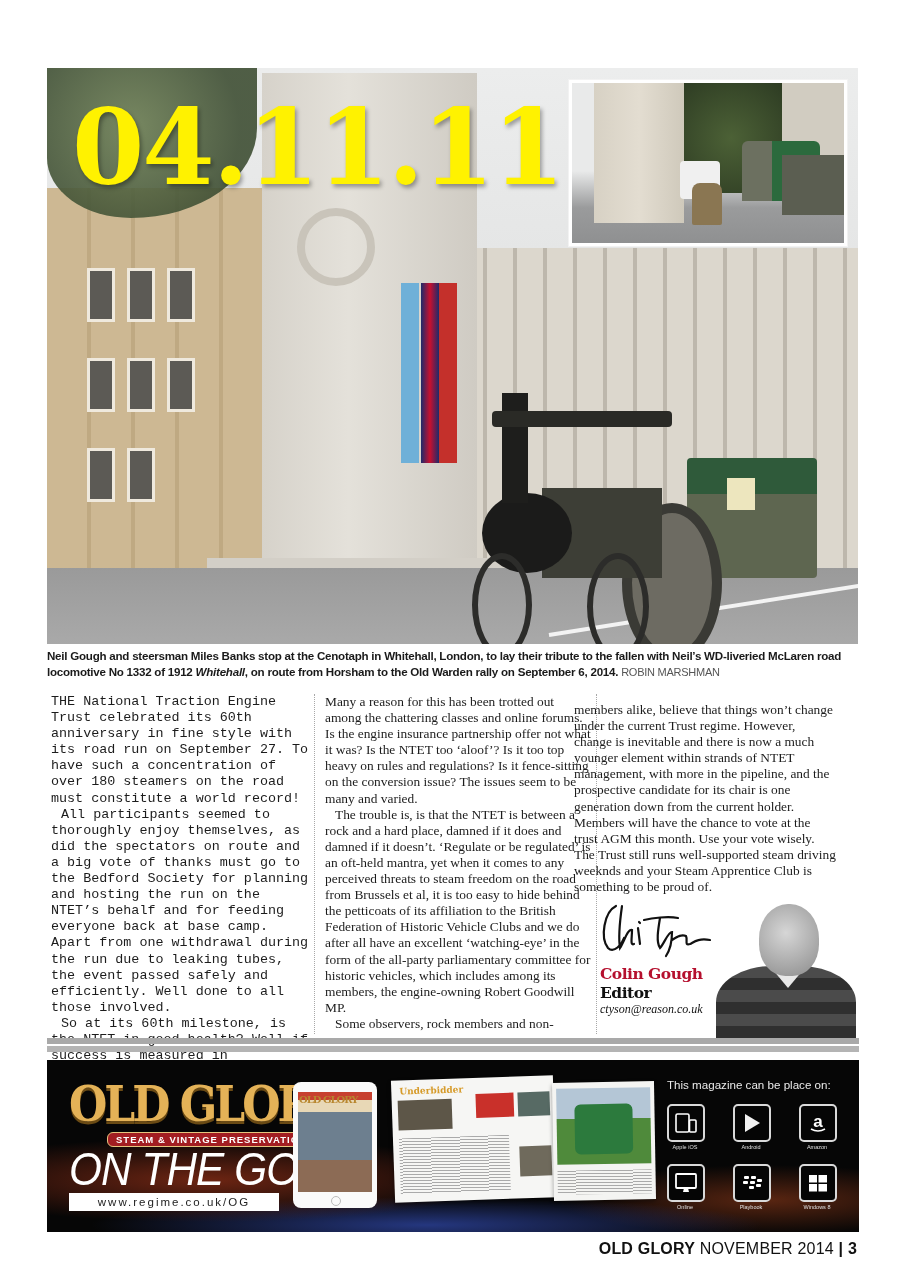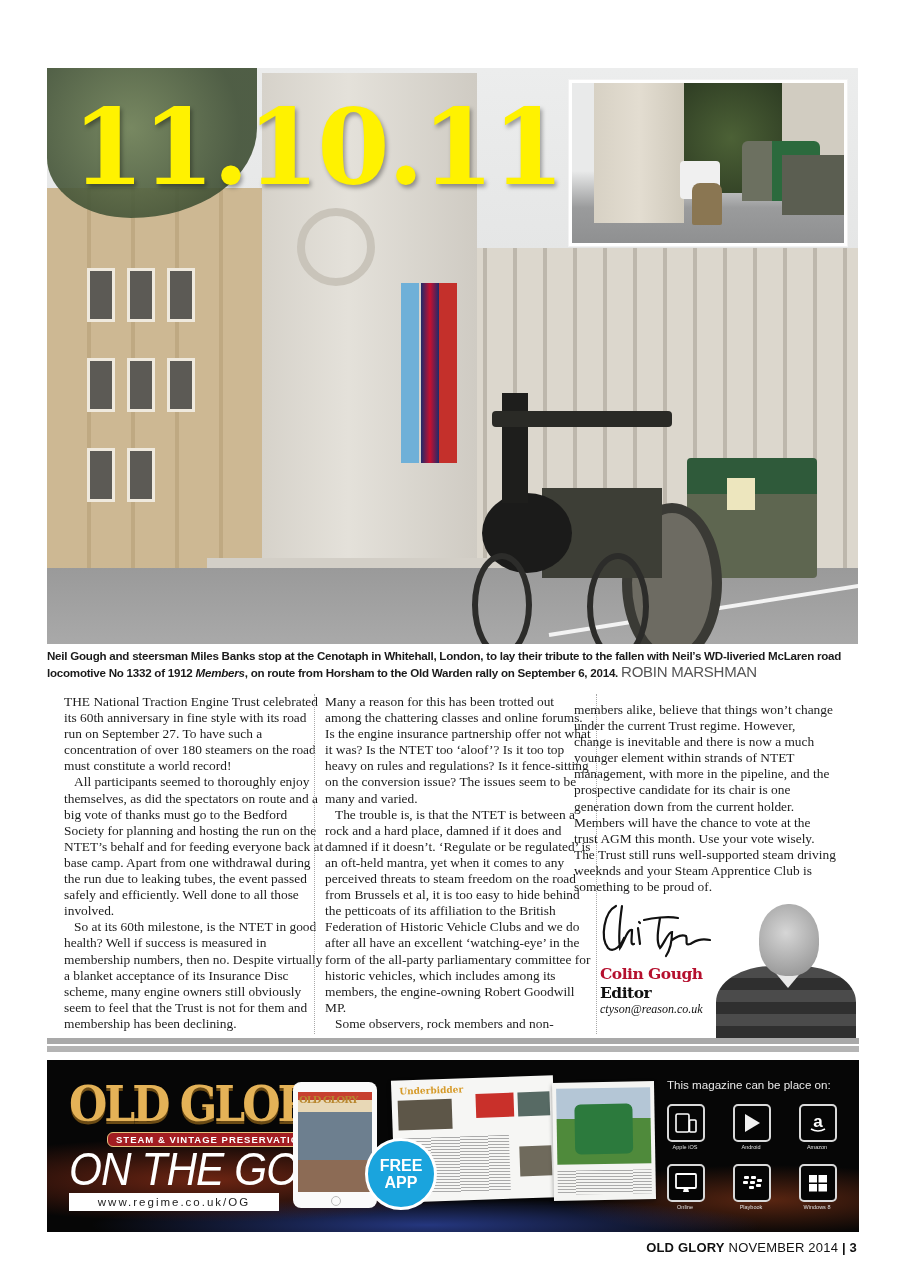--- a/index.html
+++ b/index.html
@@ -39,27 +39,27 @@
   .inset .plinth { position:absolute; left:22px; top:0; width:90px; height:140px; background:linear-gradient(90deg,#d7d1c4,#e3ddd1,#cfc9bb); }
   .inset .tree { position:absolute; left:104px; top:0; width:110px; height:110px; background:radial-gradient(circle,#4c6136,#2c3a22); border-radius:0 0 40% 40%; }
   .inset .bldg { position:absolute; left:210px; top:0; width:62px; height:90px; background:#d1ccc1; }
   .inset .van { position:absolute; left:170px; top:58px; width:78px; height:60px; background:linear-gradient(90deg,#6c7060 0 38%, #2b6a3d 38%); border-radius:6px 6px 0 0; }
   .inset .lorry { position:absolute; left:210px; top:72px; width:64px; height:60px; background:#5b5e51; }
   .inset .bus { position:absolute; left:108px; top:78px; width:40px; height:38px; background:#f0f0f0; border-radius:4px; }
   .inset .figure { position:absolute; left:120px; top:100px; width:30px; height:42px; background:#8a7652; border-radius:8px 8px 2px 2px; }
 
   .caption { position:absolute; left:47px; top:648px; width:812px; font-family:"Liberation Sans", sans-serif; font-size:11.6px; line-height:16px; color:#1a1a1a; font-weight:bold; letter-spacing:-0.25px; }
   .caption em { font-style:italic; }
-  .caption .credit { font-weight:normal; color:#555; text-transform:uppercase; font-size:15px; }
+  .caption .credit { font-weight:normal; color:#555; text-transform:uppercase; font-size:11px; }
 
   .columns { position:absolute; left:47px; top:694px; width:812px; height:340px; }
   .col { position:absolute; top:0; font-size:13.4px; line-height:16.1px; color:#1c1c1c; }
   .col p { margin:0; text-indent:0; }
   .col p + p { text-indent:10px; }
-  .col1 { left:17px; width:262px; }
+  .col1 { left:4px; width:262px;font-family:Liberation Mono, monospace; }
   .col2 { left:278px; width:268px; }
   .col3 { left:527px; width:262px;margin-top:8px; }
   .divider { position:absolute; top:0; width:0; height:340px; border-left:1px dotted #a8a8a8; }
   .divider.d1 { left:267px; }
   .divider.d2 { left:549px; }
 
   .sig { position:absolute; left:598px; top:898px; width:120px; height:60px; }
   .editor-name { position:absolute; left:600px; top:964px; font-family:"DejaVu Serif", serif; font-weight:bold; font-size:15.5px; color:#b5102e; letter-spacing:-0.5px; }
   .editor-role { position:absolute; left:600px; top:983px; font-family:"DejaVu Serif", serif; font-weight:bold; font-size:15.5px; color:#111; letter-spacing:-0.5px; }
   .editor-email { position:absolute; left:600px; top:1002px; font-family:"Liberation Serif", serif; font-style:italic; font-size:12px; color:#111; }
@@ -96,21 +96,21 @@
   .ad .spread2 { position:absolute; left:506px; top:22px; width:102px; height:118px; background:#f4f4f2; transform:rotate(-1deg); box-shadow:0 2px 4px rgba(0,0,0,.4); }
   .ad .spread2 .ph { position:absolute; left:4px; top:6px; width:94px; height:76px; background:linear-gradient(180deg,#b4c6d6 0 40%,#4f8a3b 40%); }
   .ad .spread2 .eng { position:absolute; left:22px; top:22px; width:58px; height:50px; background:#2c7a3d; border-radius:6px; }
   .ad .spread2 .txt { position:absolute; left:4px; top:88px; width:94px; height:24px; background:repeating-linear-gradient(180deg,#aaa 0 1px,transparent 1px 3px); }
   .ad .free { position:absolute; left:318px; top:78px; width:66px; height:66px; border-radius:50%; background:#1aa4dd; border:3px solid #ffffff; color:#fff; font-family:"Liberation Sans", sans-serif; font-weight:bold; font-size:16px; line-height:17px; text-align:center; display:flex; flex-direction:column; justify-content:center; }
   .ad .readon { position:absolute; left:620px; top:18px; font-family:"Liberation Sans", sans-serif; font-size:11.6px; color:#eaeaea; }
   .ad .plat { position:absolute; width:36px; text-align:center; }
   .ad .plat .box { width:34px; height:34px; border:2px solid #d9d9d9; border-radius:5px; background:#050505; margin:0 auto; display:flex; align-items:center; justify-content:center; color:#fff; }
   .ad .plat .lbl { font-family:"Liberation Sans", sans-serif; font-size:5.5px; color:#e0e0e0; margin-top:2px; white-space:nowrap; margin-left:-10px; margin-right:-10px; }
 
-  .footer { position:absolute; right:48px; top:1240px; font-family:"Liberation Sans", sans-serif; font-size:13px; color:#111; letter-spacing:0.2px; }
+  .footer { position:absolute; right:48px; top:1240px; font-family:"Liberation Sans", sans-serif; font-size:16px; color:#111; letter-spacing:0.2px; }
   .footer b { font-weight:bold; }
   .footer .month { font-weight:normal; }
   .footer .sep { font-weight:bold; }
 </style>
 </head>
 <body>
 
 <div class="hero">
   <div class="sky"></div>
   <div class="bldg-left">
@@ -140,35 +140,35 @@
     <div class="wheel-r"></div>
     <div class="body"></div>
     <div class="boiler"></div>
     <div class="chimney"></div>
     <div class="canopy"></div>
     <div class="wheel-f"></div>
     <div class="wheel-f2"></div>
   </div>
 </div>
 
-<div class="headline">11.10.11</div>
+<div class="headline">04.11.11</div>
 
 <div class="inset">
   <div class="inner">
     <div class="tree"></div>
     <div class="bldg"></div>
     <div class="plinth"></div>
     <div class="bus"></div>
     <div class="van"></div>
     <div class="lorry"></div>
     <div class="figure"></div>
   </div>
 </div>
 
-<div class="caption"><span>Neil Gough and steersman Miles Banks stop at the Cenotaph in Whitehall, London, to lay their tribute to the fallen with Neil’s WD-liveried McLaren road locomotive No 1332 of 1912 </span><em>Members</em><span>, on route from Horsham to the Old Warden rally on September 6, 2014. </span><span class="credit">ROBIN MARSHMAN</span></div>
+<div class="caption"><span>Neil Gough and steersman Miles Banks stop at the Cenotaph in Whitehall, London, to lay their tribute to the fallen with Neil’s WD-liveried McLaren road locomotive No 1332 of 1912 </span><em>Whitehall</em><span>, on route from Horsham to the Old Warden rally on September 6, 2014. </span><span class="credit">ROBIN MARSHMAN</span></div>
 
 <div class="columns">
   <div class="col col1">
     <p>THE National Traction Engine Trust celebrated its 60th anniversary in fine style with its road run on September 27. To have such a concentration of over 180 steamers on the road must constitute a world record!</p>
     <p>All participants seemed to thoroughly enjoy themselves, as did the spectators on route and a big vote of thanks must go to the Bedford Society for planning and hosting the run on the NTET’s behalf and for feeding everyone back at base camp. Apart from one withdrawal during the run due to leaking tubes, the event passed safely and efficiently. Well done to all those involved.</p>
     <p>So at its 60th milestone, is the NTET in good health? Well if success is measured in membership numbers, then no. Despite virtually a blanket acceptance of its Insurance Disc scheme, many engine owners still obviously seem to feel that the Trust is not for them and membership has been declining.</p>
   </div>
   <div class="divider d1"></div>
   <div class="col col2">
     <p>Many a reason for this has been trotted out among the chattering classes and online forums. Is the engine insurance partnership offer not what it was? Is the NTET too ‘aloof’? Is it too top heavy on rules and regulations? Is it fence-sitting on the conversion issue? The issues seem to be many and varied.</p>
@@ -213,24 +213,20 @@
     <div class="ph1"></div>
       <div class="ph2"></div>
       <div class="ph3"></div>
       <div class="ph4"></div>
     <div class="txt"></div>
   </div>
   <div class="spread2">
     <div class="ph"></div>
       <div class="eng"></div>
       <div class="txt"></div>
-  </div>
-  <div class="free">
-    <span>FREE</span>
-    <span>APP</span>
   </div>
 
   <div class="readon">This magazine can be place on:</div>
 
   <div class="plat" style="left:620px;top:44px">
     <div class="box">
       <svg width="24" height="24" viewBox="0 0 24 24">
           <rect x="2" y="3" width="13" height="18" rx="1.5" fill="none" stroke="#fff" stroke-width="1.6"></rect>
           <rect x="15.5" y="9" width="6.5" height="12" rx="1" fill="#050505" stroke="#fff" stroke-width="1.6"></rect>
         </svg>

